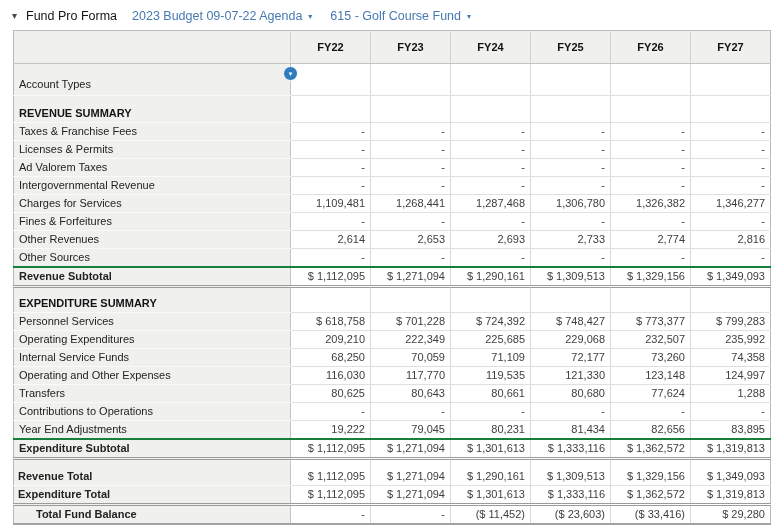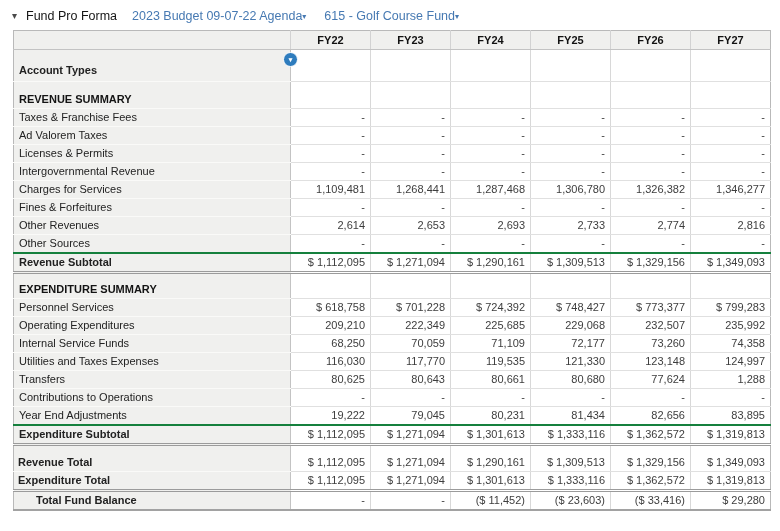--- a/index.html
+++ b/index.html
@@ -10,44 +10,44 @@
   *{box-sizing:border-box;}
   html,body{margin:0;padding:0;}
   body{
     width:780px;height:531px;overflow:hidden;background:#fff;
     font-family:"Liberation Sans", sans-serif;color:#222;
   }
   
   .topbar{display:flex;align-items:center;padding:9px 0 7px 12px;font-size:12.5px;}
   .collapse-caret{color:#4a4a4a;font-size:10px;margin-right:9px;line-height:1;}
   .page-title{font-weight:normal;color:#151515;margin-right:15px;}
-  .dd{color:var(--link-blue);display:flex;align-items:center;margin-right:18px;cursor:pointer;}
+  .dd{color:var(--link-blue);display:flex;align-items:center;gap:6px;margin-right:18px;cursor:pointer;}
   .dd .caret{font-size:8px;line-height:1;padding-top:1px;}
   
   .table-wrap{margin:0 9px 0 13px;}
   table{
     border-collapse:collapse;width:757px;table-layout:fixed;
     font-size:11px;border:1px solid #b9b9b9;
   }
   th,td{padding:0 5px;height:17px;line-height:17px;white-space:nowrap;overflow:visible;}
   thead th{
     background:var(--panel-bg);font-weight:bold;color:#111;text-align:center;
-    border-bottom:1px solid #c3c3c3;border-left:1px solid #d2d2d2;height:19px;
+    border-bottom:1px solid #c3c3c3;border-left:1px solid #d2d2d2;height:33px;
   }
   thead th.corner{border-left:none;}
   td.lbl{
     background:var(--panel-bg);color:#222;
     border-bottom:1px solid #fafaf8;border-right:1px solid #c3c3c3;
   }
   td.val{
     text-align:right;background:#fff;color:#3d3d3d;
     border-left:1px solid #d8d8d8;border-bottom:1px solid #e0e0e0;
   }
   tr.r-account td{height:32px;vertical-align:bottom;}
-  tr.r-account td.lbl{font-weight:bold;position:relative;line-height:15px;padding-bottom:3px;margin-left:8px;}
+  tr.r-account td.lbl{font-weight:normal;position:relative;line-height:15px;padding-bottom:3px;margin-left:8px;}
   .filter-btn{
     position:absolute;top:2px;right:-8px;width:15px;height:15px;border-radius:50%;
     background:var(--filter-blue);color:#fff;font-size:7px;line-height:14px;
     text-align:center;z-index:3;border:1px solid #fff;cursor:pointer;
   }
   tr.r-spacer td{height:9px;line-height:9px;border-bottom:none;}
   tr.r-section td.lbl{font-weight:bold;color:#141414;}
   tr.r-detail td.lbl{}
   tr.r-subtotal td{border-top:2px solid #15803d;border-bottom:3px double #9b9b9b;height:19px;}
   tr.r-subtotal td.lbl{font-weight:bold;}
@@ -125,30 +125,30 @@
         <tr class="r-detail">
           <td class="lbl">Taxes &amp; Franchise Fees</td>
           <td class="val">-</td>
           <td class="val">-</td>
           <td class="val">-</td>
           <td class="val">-</td>
           <td class="val">-</td>
           <td class="val">-</td>
         </tr>
         <tr class="r-detail">
+          <td class="lbl">Licenses &amp; Permits</td>
+          <td class="val">-</td>
+          <td class="val">-</td>
+          <td class="val">-</td>
+          <td class="val">-</td>
+          <td class="val">-</td>
+          <td class="val">-</td>
+        </tr>
+        <tr class="r-detail">
           <td class="lbl">Ad Valorem Taxes</td>
-          <td class="val">-</td>
-          <td class="val">-</td>
-          <td class="val">-</td>
-          <td class="val">-</td>
-          <td class="val">-</td>
-          <td class="val">-</td>
-        </tr>
-        <tr class="r-detail">
-          <td class="lbl">Licenses &amp; Permits</td>
           <td class="val">-</td>
           <td class="val">-</td>
           <td class="val">-</td>
           <td class="val">-</td>
           <td class="val">-</td>
           <td class="val">-</td>
         </tr>
         <tr class="r-detail">
           <td class="lbl">Intergovernmental Revenue</td>
           <td class="val">-</td>
@@ -242,21 +242,21 @@
         <tr class="r-detail">
           <td class="lbl">Internal Service Funds</td>
           <td class="val">68,250</td>
           <td class="val">70,059</td>
           <td class="val">71,109</td>
           <td class="val">72,177</td>
           <td class="val">73,260</td>
           <td class="val">74,358</td>
         </tr>
         <tr class="r-detail">
-          <td class="lbl">Utilities and Taxes Expenses</td>
+          <td class="lbl">Operating and Other Expenses</td>
           <td class="val">116,030</td>
           <td class="val">117,770</td>
           <td class="val">119,535</td>
           <td class="val">121,330</td>
           <td class="val">123,148</td>
           <td class="val">124,997</td>
         </tr>
         <tr class="r-detail">
           <td class="lbl">Transfers</td>
           <td class="val">80,625</td>

